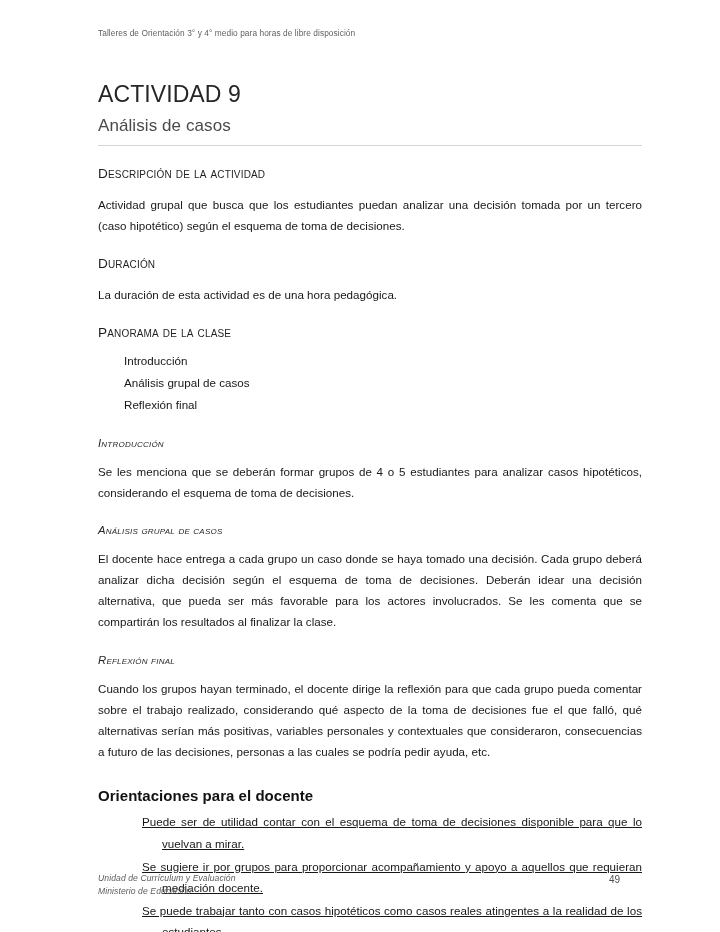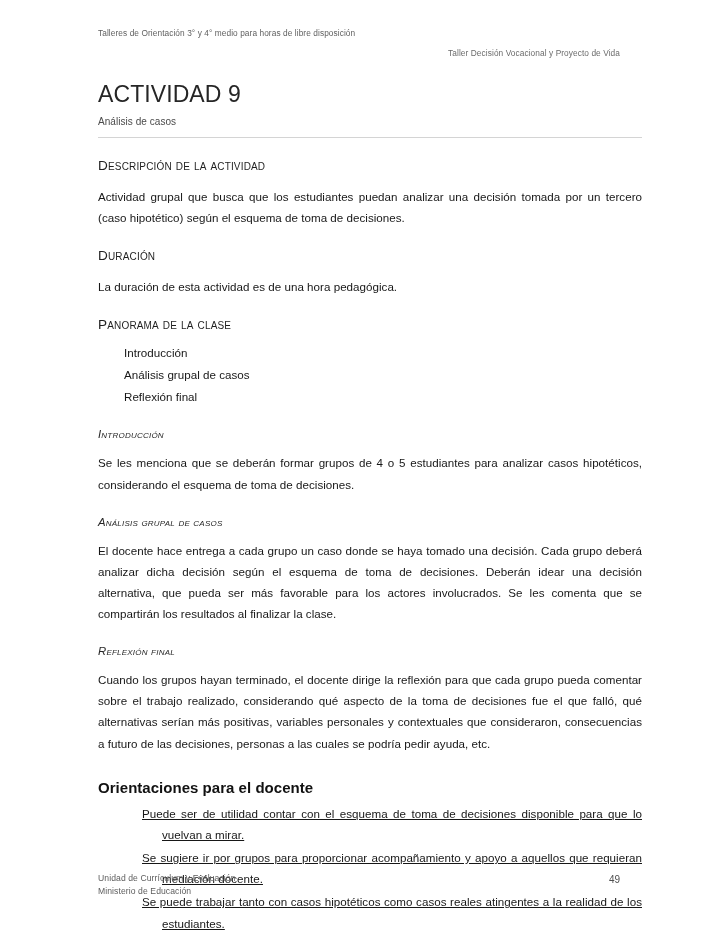--- a/index.html
+++ b/index.html
@@ -58,21 +58,21 @@
   }
   .doc-title {
     font-size: 23px;
     font-weight: 400;
     color: #262626;
     letter-spacing: .004em;
     line-height: 1.12;
     margin: 0;
   }
   .doc-subtitle {
-    font-size: 10px;
+    font-size: 17px;
     font-weight: 400;
     color: #4a4a4a;
     letter-spacing: .005em;
     margin: 8px 0 0 0;
     line-height: 1.2;
   }
   .rule {
     height: 1px;
     background: #d4d4d4;
     margin: 9px 0 0 0;
@@ -162,36 +162,36 @@
     width: 544px;
     display: flex;
     justify-content: space-between;
     align-items: flex-start;
   }
   .footer-left {
     font-size: 8.6px;
     color: #5d5d5d;
     line-height: 1.52;
     letter-spacing: .01em;
+    font-style: italic;
   }
   .footer-page {
     font-size: 10px;
     color: #4f4f4f;
     padding-right: 22px;
     line-height: 1.52;
   }
 </style>
 </head>
 <body>
 
 <div class="page">
 
   <div class="header">
     <div class="header-left">Talleres de Orientación 3° y 4° medio para horas de libre disposición</div>
-    <div class="header-right">Taller Decisión Vocacional y Proyecto de Vida</div>
   </div>
 
   <div class="content">
 
     <h1 class="doc-title">ACTIVIDAD 9</h1>
     <div class="doc-subtitle">Análisis de casos</div>
     <div class="rule"></div>
 
     <h2 class="sc-heading">Descripción de la actividad</h2>
     <p class="body">Actividad grupal que busca que los estudiantes puedan analizar una decisión tomada por un tercero (caso hipotético) según el esquema de toma de decisiones.</p>

